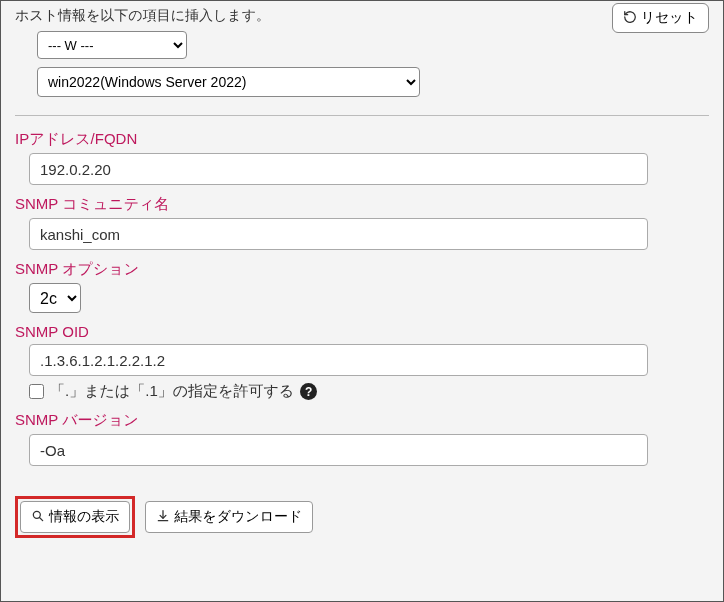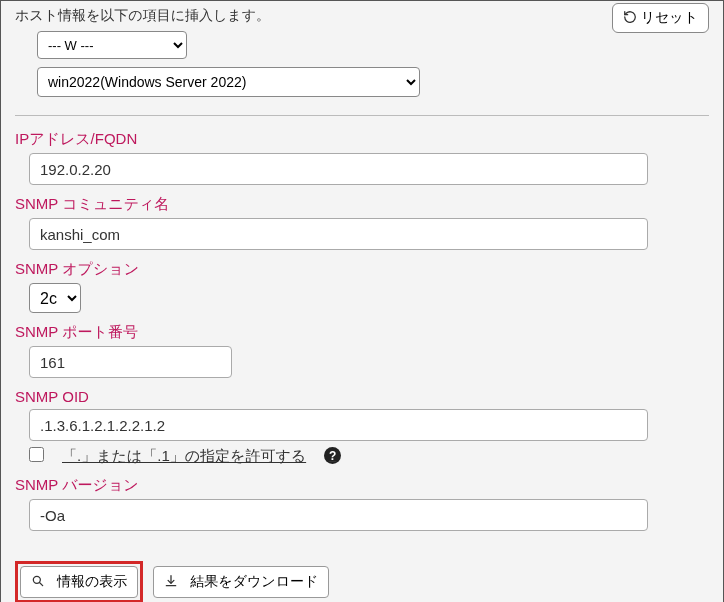--- a/index.html
+++ b/index.html
@@ -85,25 +85,24 @@
     height: 30px;
     padding: 3px 6px;
     border: 1px solid #888;
     border-radius: 4px;
     background: #fff;
     font-size: 16px;
     width: 52px;
   }
   .check-row {
     display: flex;
-    align-items: flex-start;
-    gap: 16px;
+    align-items: center;
+    gap: 4px;
     margin-top: 6px;
     font-size: 15px;
-    text-decoration: underline;
   }
   .check-row input[type=checkbox] {
     width: 15px; height: 15px; margin: 0 2px 0 0;
   }
   .help-icon {
     display: inline-flex;
     align-items: center;
     justify-content: center;
     width: 17px; height: 17px;
     border-radius: 50%;
@@ -115,21 +114,21 @@
   }
   .bottom-row {
     display: flex;
     gap: 10px;
     margin-top: 30px;
     align-items: center;
   }
   .btn-action {
     display: inline-flex;
     align-items: center;
-    gap: 12px;
+    gap: 4px;
     padding: 6px 10px;
     border: 1px solid #999;
     border-radius: 4px;
     background: #fff;
     font-size: 14px;
     cursor: pointer;
     white-space: nowrap;
   }
   .btn-action svg { width: 14px; height: 14px; }
   .highlight-box {
@@ -188,26 +187,20 @@
 
   <div class="field">
     <div class="field-label">SNMP オプション</div>
     <div class="field-indent">
       <select class="sel-ver">
         <option>2c</option>
       </select>
     </div>
   </div>
 
-  <div class="field">
-    <div class="field-label">SNMP ポート番号</div>
-    <div class="field-indent">
-      <input class="txt w-port" type="text" value="161" style="">
-    </div>
-  </div>
 
   <div class="field">
     <div class="field-label">SNMP OID</div>
     <div class="field-indent">
       <input class="txt w-full" type="text" value=".1.3.6.1.2.1.2.2.1.2" style="">
       <div class="check-row">
         <input type="checkbox" style="">
         <span>「.」または「.1」の指定を許可する</span>
         <span class="help-icon">?</span>
       </div>

